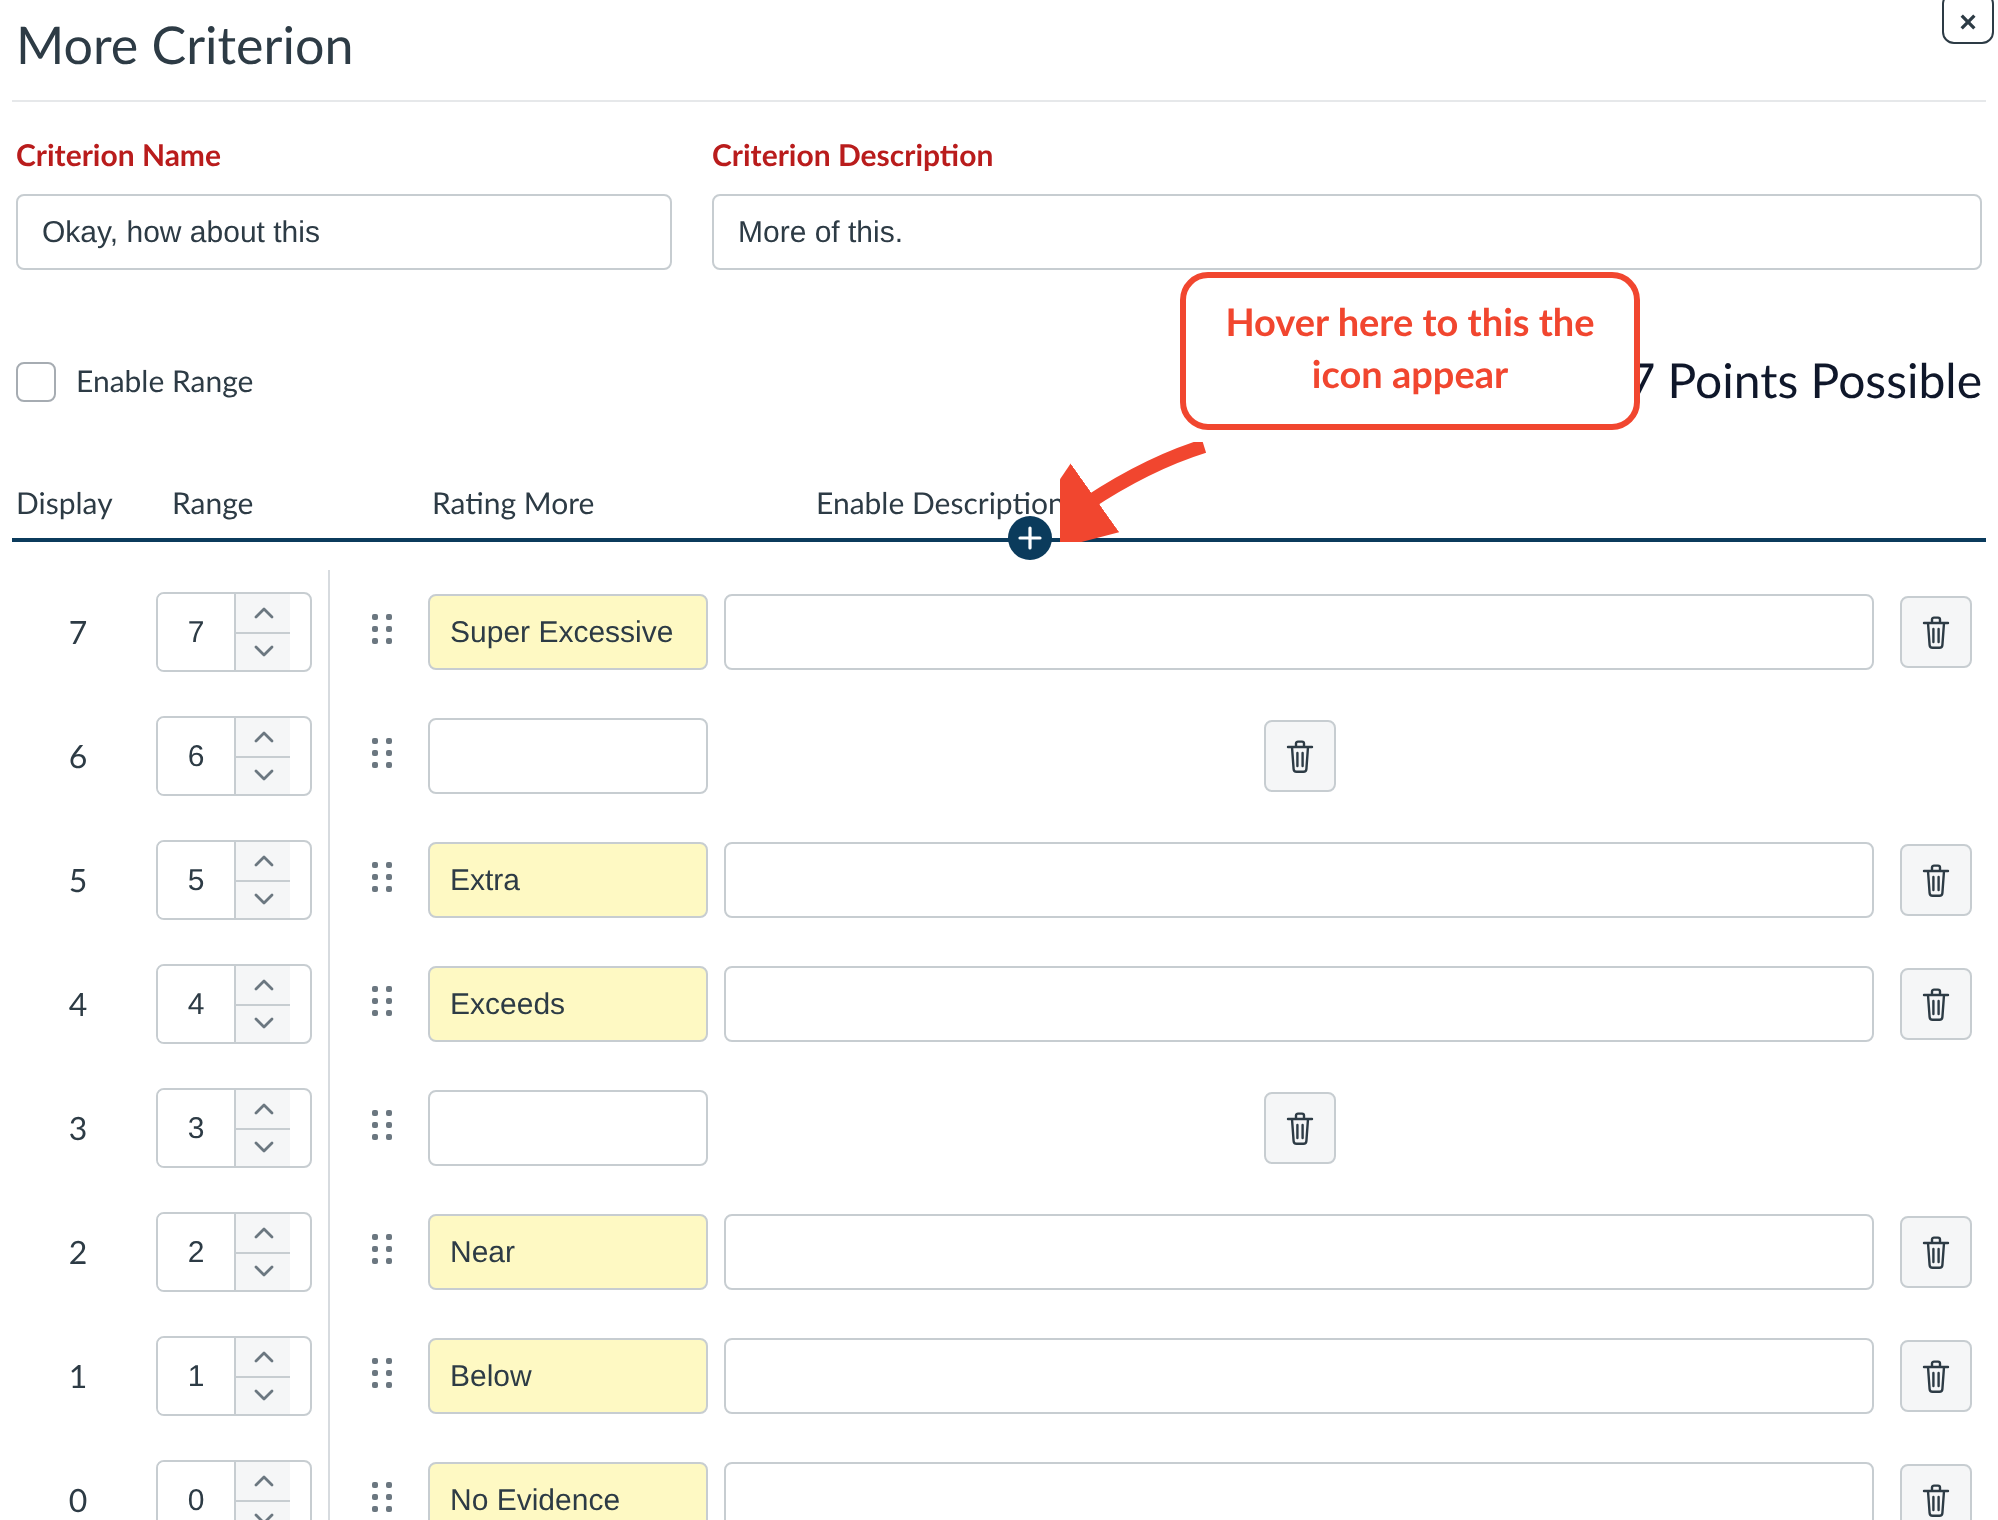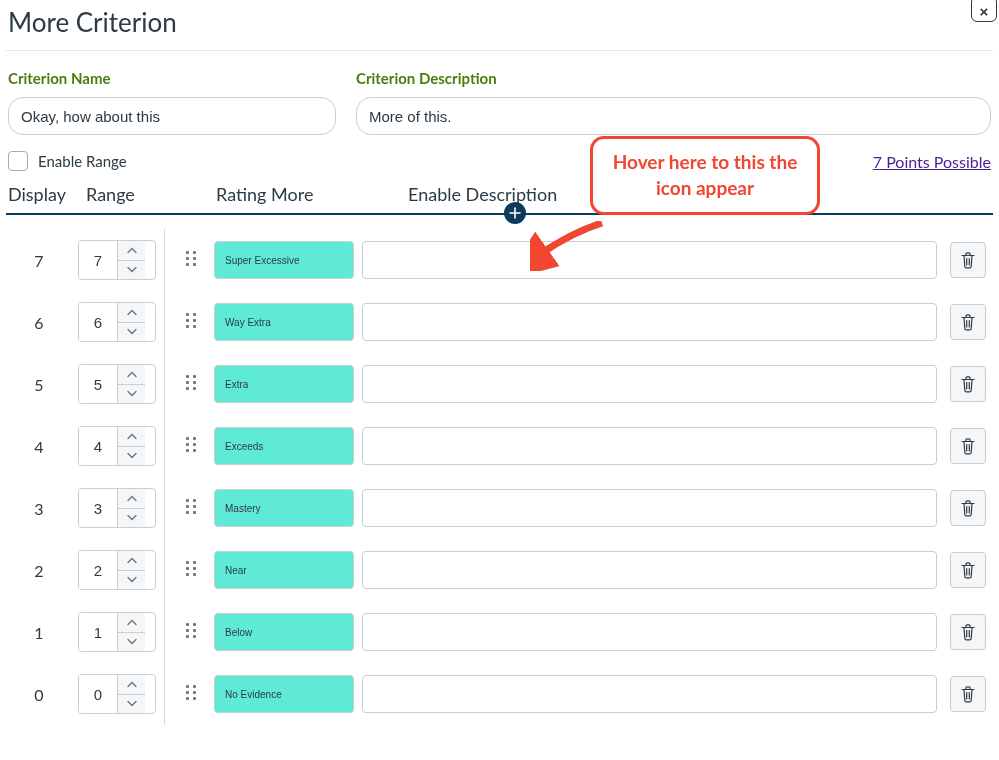--- a/index.html
+++ b/index.html
@@ -56,70 +56,69 @@
 
   .row-top {
     display: grid;
     grid-template-columns: 328px 1fr;
     gap: 20px;
     padding: 0 2px;
   }
   .field-label {
     font-size: 15px;
     font-weight: 700;
-    color: #4d7c0f;
+    color: #b91c1c;
     margin-bottom: 10px;
   }
   .text-input {
     width: 100%;
     height: 38px;
     border: 1px solid #c7cdd1;
-    border-radius: 15px;
+    border-radius: 4px;
     padding: 0 12px;
     font-size: 15px;
     color: #2d3b45;
     background: #fff;
   }
 
   
   .row-range {
     display: flex;
     align-items: center;
     justify-content: space-between;
     padding: 0 2px;
-    margin-top: 16px;
+    margin-top: 41px;
   }
   .checkbox-wrap {
     display: flex;
     align-items: center;
     gap: 10px;
   }
   .cbox {
     width: 20px;
     height: 20px;
     border: 1px solid #a6acb2;
     border-radius: 4px;
     background: #fff;
   }
   .cbox-label { font-size: 15px; color: #2d3b45; }
   .points-possible {
-    font-size: 16px;
-    color: #4c1d95;
-    text-decoration: underline;
+    font-size: 24px;
+    color: #0f172a;
   }
 
   
   .col-headers {
     display: grid;
     grid-template-columns: 70px 84px 36px 148px 1fr 44px;
     gap: 6px;
     align-items: end;
     padding: 0 2px;
-    margin-top: 12px;
-    font-size: 18px;
+    margin-top: 38px;
+    font-size: 15px;
     color: #2d3b45;
   }
   .col-headers .display-h { padding-left: 0; }
   .col-headers .points-h { padding-left: 2px; }
   .col-headers .name-h { }
   .col-headers .desc-h { padding-left: 38px; }
 
   .blue-rule {
     border: 0;
     border-top: 2px solid #0b3b5c;
@@ -224,23 +223,23 @@
     background: #6b7780;
     border-radius: 1px;
   }
 
   .rating-name {
     height: 38px;
     width: 100%;
     border: 1px solid #c7cdd1;
     border-radius: 4px;
     padding: 0 10px;
-    font-size: 10px;
-    color: #2d3b45;
-    background: #5eead4;
+    font-size: 15px;
+    color: #2d3b45;
+    background: #fef9c3;
   }
   .rating-desc {
     height: 38px;
     width: 100%;
     border: 1px solid #c7cdd1;
     border-radius: 4px;
     padding: 0 10px;
     font-size: 15px;
     color: #2d3b45;
     background: #fff;
@@ -391,21 +390,20 @@
         <div class="drag-cell">
           <div class="drag">
             <span></span>
             <span></span>
             <span></span>
             <span></span>
             <span></span>
             <span></span>
           </div>
         </div>
-        <input class="rating-name" type="text" value="Way Extra" style="">
         <input class="rating-desc" type="text" value="" style="">
         <div class="trash-cell">
           <div class="trash-btn">
             <svg width="16" height="18" viewBox="0 0 16 18">
               <path d="M2 4.5h12M6 4V2.8c0-.6.5-1 1-1h2c.6 0 1 .4 1 1V4M4 4.5l.8 11c.05.8.7 1.4 1.5 1.4h3.4c.8 0 1.45-.6 1.5-1.4l.8-11M6.7 7.5v6.5M9.3 7.5v6.5" fill="none" stroke="#2d3b45" stroke-width="1.2" stroke-linecap="round" stroke-linejoin="round"></path>
             </svg>
           </div>
         </div>
       </div>
       <div class="rating-row">
@@ -502,21 +500,20 @@
         <div class="drag-cell">
           <div class="drag">
             <span></span>
             <span></span>
             <span></span>
             <span></span>
             <span></span>
             <span></span>
           </div>
         </div>
-        <input class="rating-name" type="text" value="Mastery" style="">
         <input class="rating-desc" type="text" value="" style="">
         <div class="trash-cell">
           <div class="trash-btn">
             <svg width="16" height="18" viewBox="0 0 16 18">
               <path d="M2 4.5h12M6 4V2.8c0-.6.5-1 1-1h2c.6 0 1 .4 1 1V4M4 4.5l.8 11c.05.8.7 1.4 1.5 1.4h3.4c.8 0 1.45-.6 1.5-1.4l.8-11M6.7 7.5v6.5M9.3 7.5v6.5" fill="none" stroke="#2d3b45" stroke-width="1.2" stroke-linecap="round" stroke-linejoin="round"></path>
             </svg>
           </div>
         </div>
       </div>
       <div class="rating-row">

